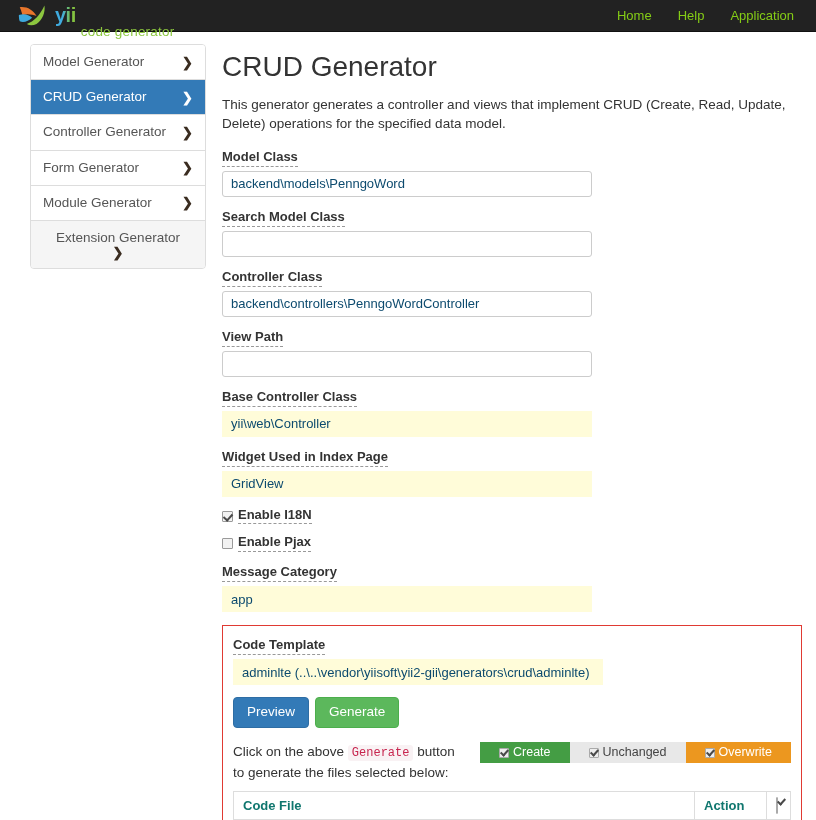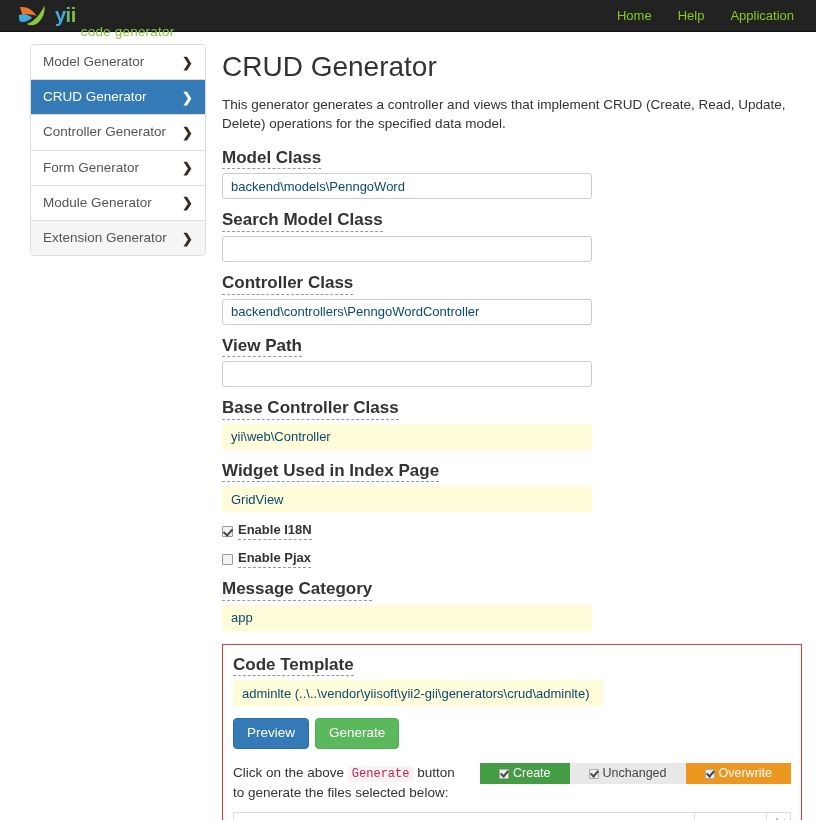--- a/index.html
+++ b/index.html
@@ -80,21 +80,21 @@
     justify-content: space-between;
     padding: 9px 12px;
     font-size: 13.5px;
     color: #555555;
     border-bottom: 1px solid #dddddd;
     background: #ffffff;
     line-height: 1.2;
   }
   .side-item:last-child { border-bottom: none; }
   .side-item.active { background: #337ab7; color: #ffffff; }
-  .side-item.muted { background: #f5f5f5; color: #555555; }
+  .side-item.muted { background: #f5f5f5; color: #555555; flex-direction: column; }
   .chev {
     font-size: 13px;
     font-weight: bold;
     color: #3a2c20;
     line-height: 1;
   }
   .side-item.active .chev { color: #ffffff; }
 
   
   .main { flex: 1 1 auto; padding-left: 2px; min-width: 0; }
@@ -110,21 +110,21 @@
     color: #333333;
     line-height: 1.45;
     margin: 0 0 14px 0;
     max-width: 570px;
   }
 
   
   .form-group { margin-bottom: 11px; }
   .ctl-label {
     display: inline-block;
-    font-size: 17px;
+    font-size: 13px;
     font-weight: bold;
     color: #333333;
     margin: 0 0 4px 0;
     border-bottom: 1px dashed #999999;
     padding-bottom: 1px;
     line-height: 1.15;
   }
   .ctl-input {
     display: block;
     width: 370px;

